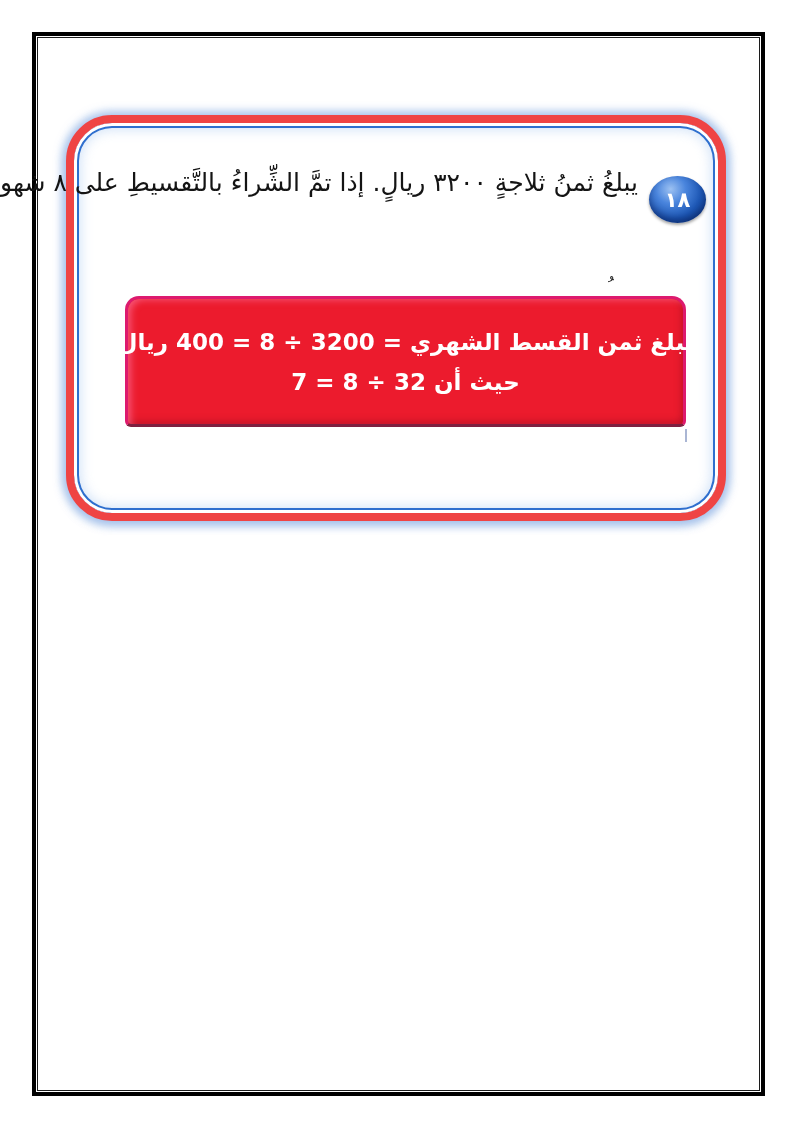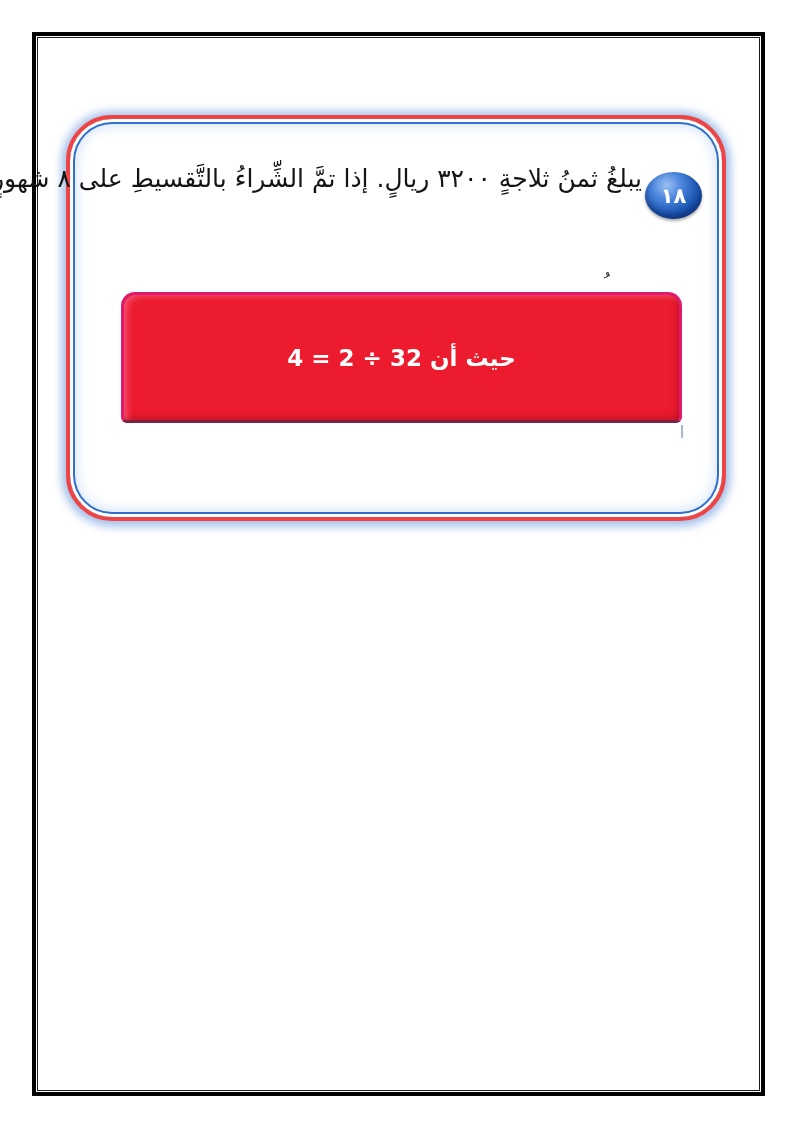--- a/index.html
+++ b/index.html
@@ -20,21 +20,21 @@
     border:4px solid #000000;
     background:#ffffff;
   }
   .page-frame-inner {
     position:absolute; inset:1px;
     border:1px solid #1c1c1c;
   }
   
   .card {
     position:absolute; left:30px; top:79px; width:660px; height:406px; 
-    border:4px solid #ef4444;
+    border:8px solid #ef4444;
     border-radius:46px;
     background:#ffffff;
     box-shadow:
       0 0 9px 4px rgba(145,180,230,0.70),
       0 3px 10px 2px rgba(145,180,230,0.45),
       inset 0 0 0 3px #ffffff,
       inset 0 0 0 5px #2f6fce,
       inset 0 0 12px 7px rgba(160,195,240,0.45);
   }
   
@@ -100,20 +100,21 @@
         <span>١٨</span>
       </div>
 
       <div class="question" dir="rtl">
         <div class="q-line1">يبلغُ ثمنُ ثلاجةٍ ٣٢٠٠ ريالٍ. إذا تمَّ الشِّراءُ بالتَّقسيطِ على ٨ شهورٍ،</div>
       </div>
 
       <span class="stray-diacritic">ُ</span>
 
       <div class="answer" dir="rtl">
-        <div class="answer-line">حيث أن 32 ÷ 2 = 4</div>
+        <div class="answer-line">يبلغ ثمن القسط الشهري = 3200 ÷ 8 = 400 ريال</div>
+        <div class="answer-line">حيث أن 32 ÷ 8 = 7</div>
       </div>
 
       <div class="stray-tick"></div>
 
     </div>
   </div>
 </div>
 
 </body></html>

